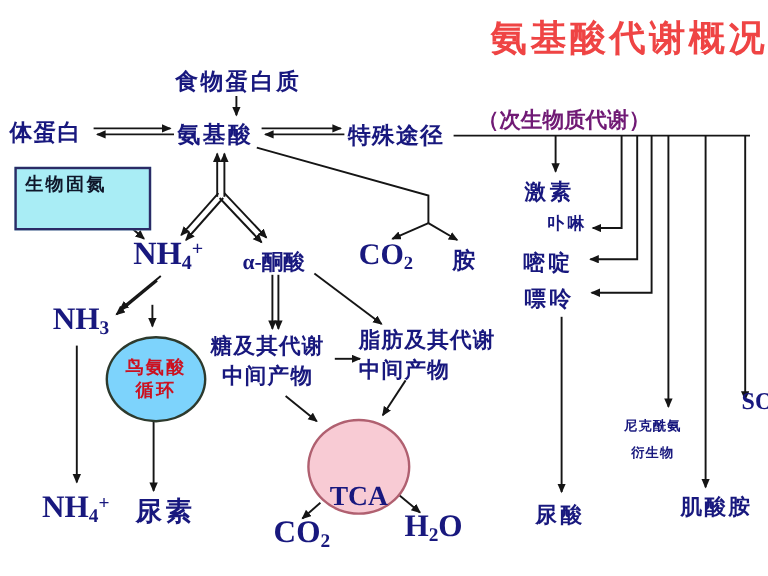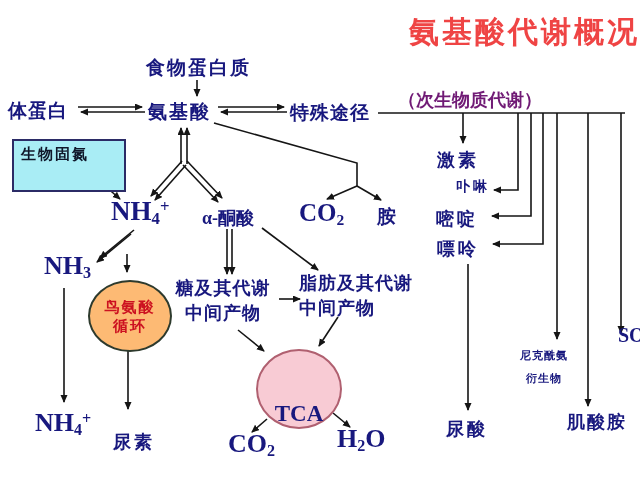--- a/index.html
+++ b/index.html
@@ -25,21 +25,21 @@
     font-family:"Liberation Sans",sans-serif;
   }
   .nbox {
     position:absolute; left:12px; top:139px; width:103px; height:47px;
     background:#a9edf5; border:2px solid #2b2b66;
     color:#0f172a; font-weight:bold; font-size:15px; line-height:21px;
     letter-spacing:2px; padding:2px 0 0 7px;
   }
   .ellipse {
     position:absolute; left:88px; top:280px; width:80px; height:68px;
-    background:#fdba74; border:2px solid #2d3a2d; border-radius:50%;
+    background:#7dd3fc; border:2px solid #2d3a2d; border-radius:50%;
     display:flex; flex-direction:column; align-items:center; justify-content:center;
     color:#cc1120; font-weight:bold; font-size:15px; line-height:19px; letter-spacing:2px;
   }
   .tca {
     position:absolute; left:256px; top:349px; width:82px; height:76px;
     background:#f8cbd4; border:2px solid #b06070; border-radius:50%;
     display:flex; align-items:flex-end; justify-content:center;
     color:#18187e; font-weight:bold; font-size:23px;
     font-family:"Liberation Serif",serif;
   }
@@ -159,21 +159,21 @@
     <div>脂肪及其代谢</div>
     <div>中间产物</div>
   </div>
 
   <div class="tca">
     <span>TCA</span>
   </div>
 
   <div class="formula" style="left:35px; top:408px; font-size:26px;"><span>NH</span><sub>4</sub><sup>+</sup></div>
 
-  <div class="zh" style="left:113px; top:430px; font-size:18px; letter-spacing:3px;">尿素</div>
+  <div class="zh" style="left:113px; top:411px; font-size:22px; letter-spacing:3px;">尿素</div>
 
   <div class="formula" style="left:228px; top:429px; font-size:26px;"><span>CO</span><sub>2</sub></div>
 
   <div class="formula" style="left:337px; top:424px; font-size:26px;"><span>H</span><sub>2</sub><span>O</span></div>
 
   <div class="zh" style="left:446px; top:417px; font-size:18px; letter-spacing:3px;">尿酸</div>
 
   <div class="zh" style="left:500px; top:344px; width:88px; text-align:center; font-size:11px; line-height:23px; letter-spacing:1px;">
     <div>尼克酰氨</div>
     <div>衍生物</div>

